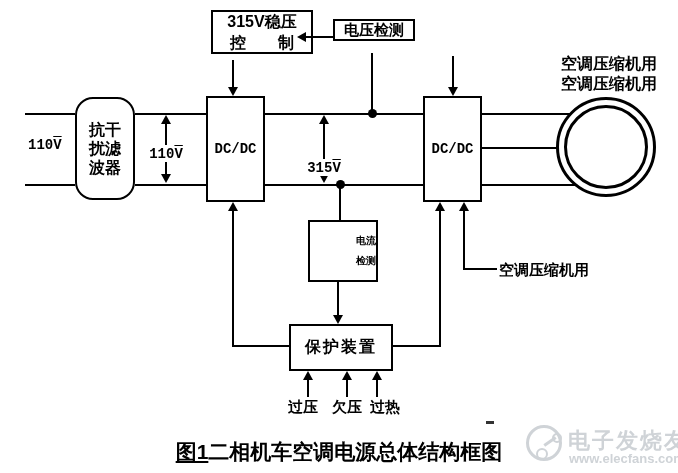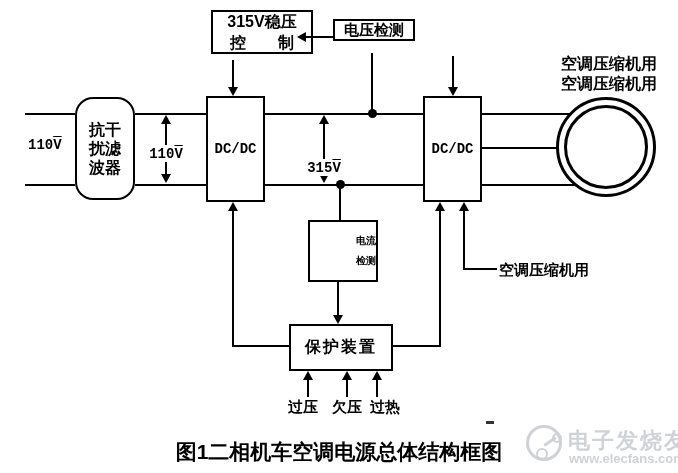--- a/index.html
+++ b/index.html
@@ -132,21 +132,21 @@
 
   <div class="txt" style="left:499px;top:261px;font-size:15px;">空调压缩机用</div>
 
   <div class="txt" style="left:288px;top:398px;width:38px;text-align:left;font-size:15px;">过压</div>
   <div class="txt" style="left:328px;top:398px;width:38px;text-align:center;font-size:15px;">欠压</div>
   <div class="txt" style="left:366px;top:398px;width:38px;text-align:center;font-size:15px;">过热</div>
 
   <div style="position:absolute;left:486px;top:421px;width:8px;height:3px;background:#333;"></div>
 
   <div style="position:absolute;left:0;top:438px;width:678px;text-align:center;font-weight:bold;font-size:21px;">
-    <span style="">图1</span><span>二相机车空调电源总体结构框图</span>
+    <span style="text-decoration:underline;">图1</span><span>二相机车空调电源总体结构框图</span>
   </div>
 
   <div class="circle wm" style="left:526px;top:425px;width:36px;height:36px;border:3px solid #cfd3d7;z-index:1;">
     <div style="position:absolute;left:7px;top:20px;width:8px;height:8px;border:2px solid #cfd3d7;border-radius:50%;"></div>
     <div style="position:absolute;left:14px;top:12px;width:14px;height:3px;background:#cfd3d7;transform:rotate(-35deg);"></div>
     <div style="position:absolute;left:23px;top:5px;width:6px;height:6px;border:2px solid #cfd3d7;border-radius:50%;"></div>
   </div>
   <div class="txt wm" style="left:568px;top:426px;font-size:22px;letter-spacing:2px;">电子发烧友</div>
   <div class="txt wm" style="left:569px;top:451px;font-size:13px;font-weight:bold;">www.elecfans.com</div>
 

